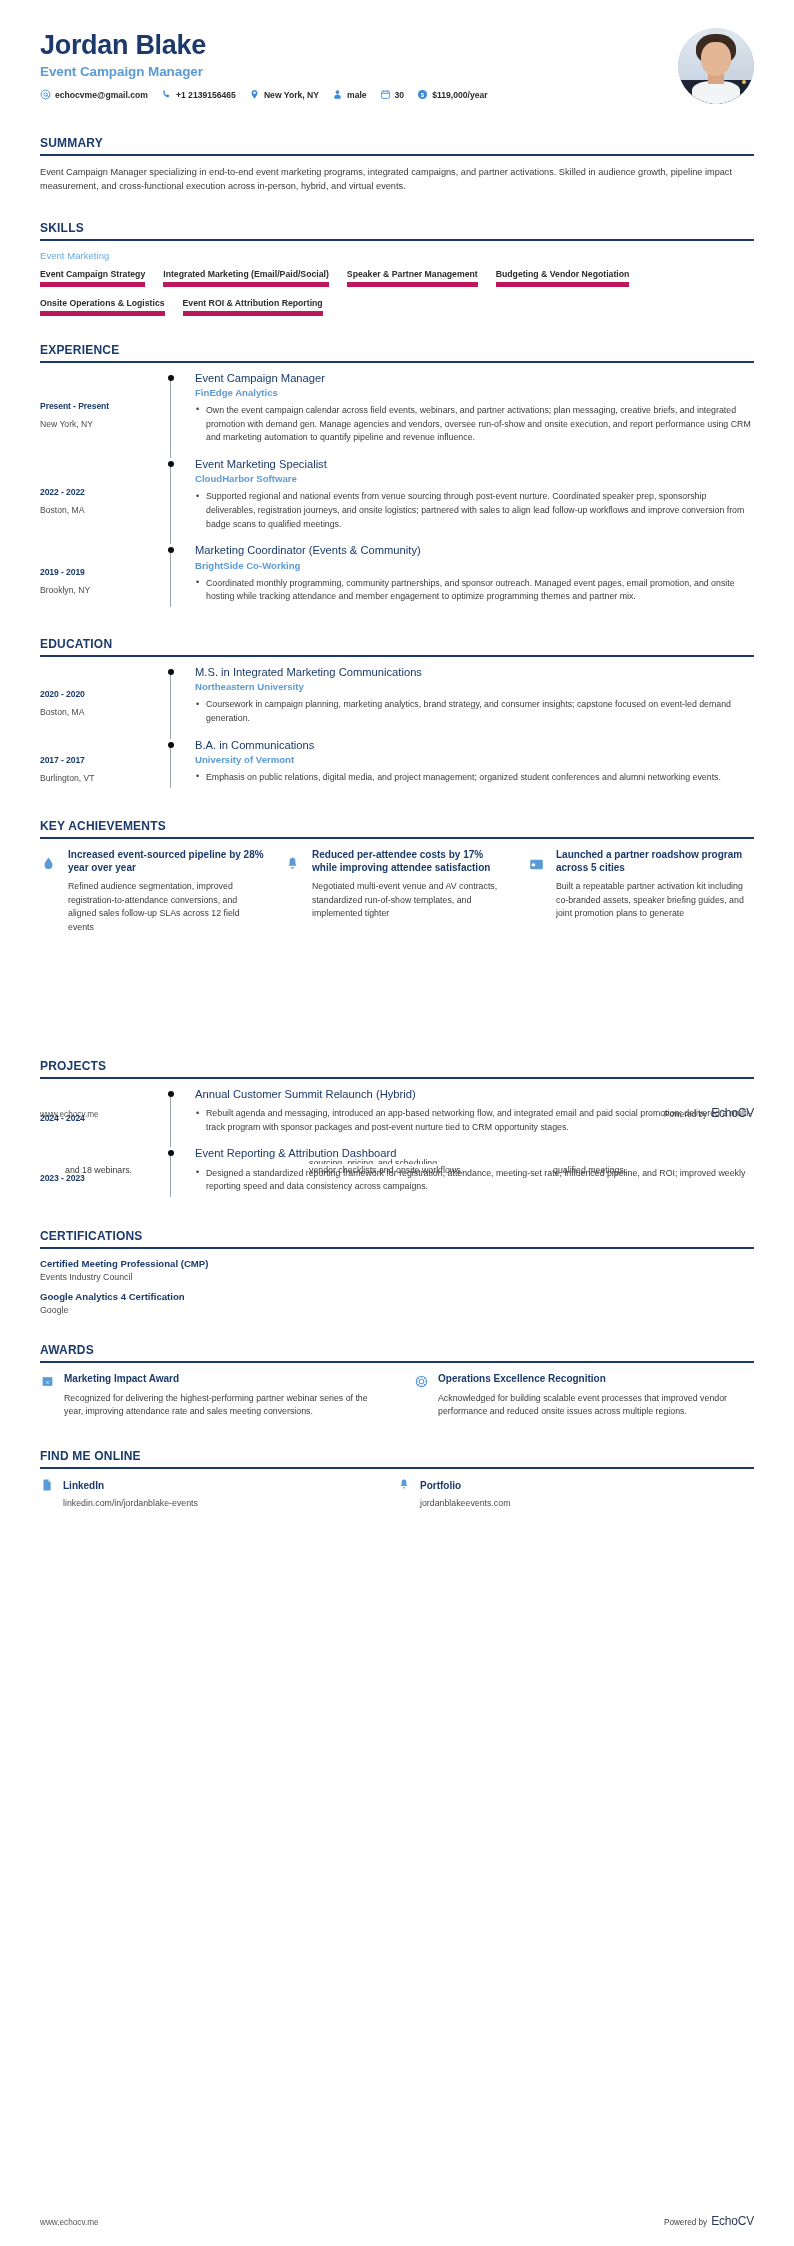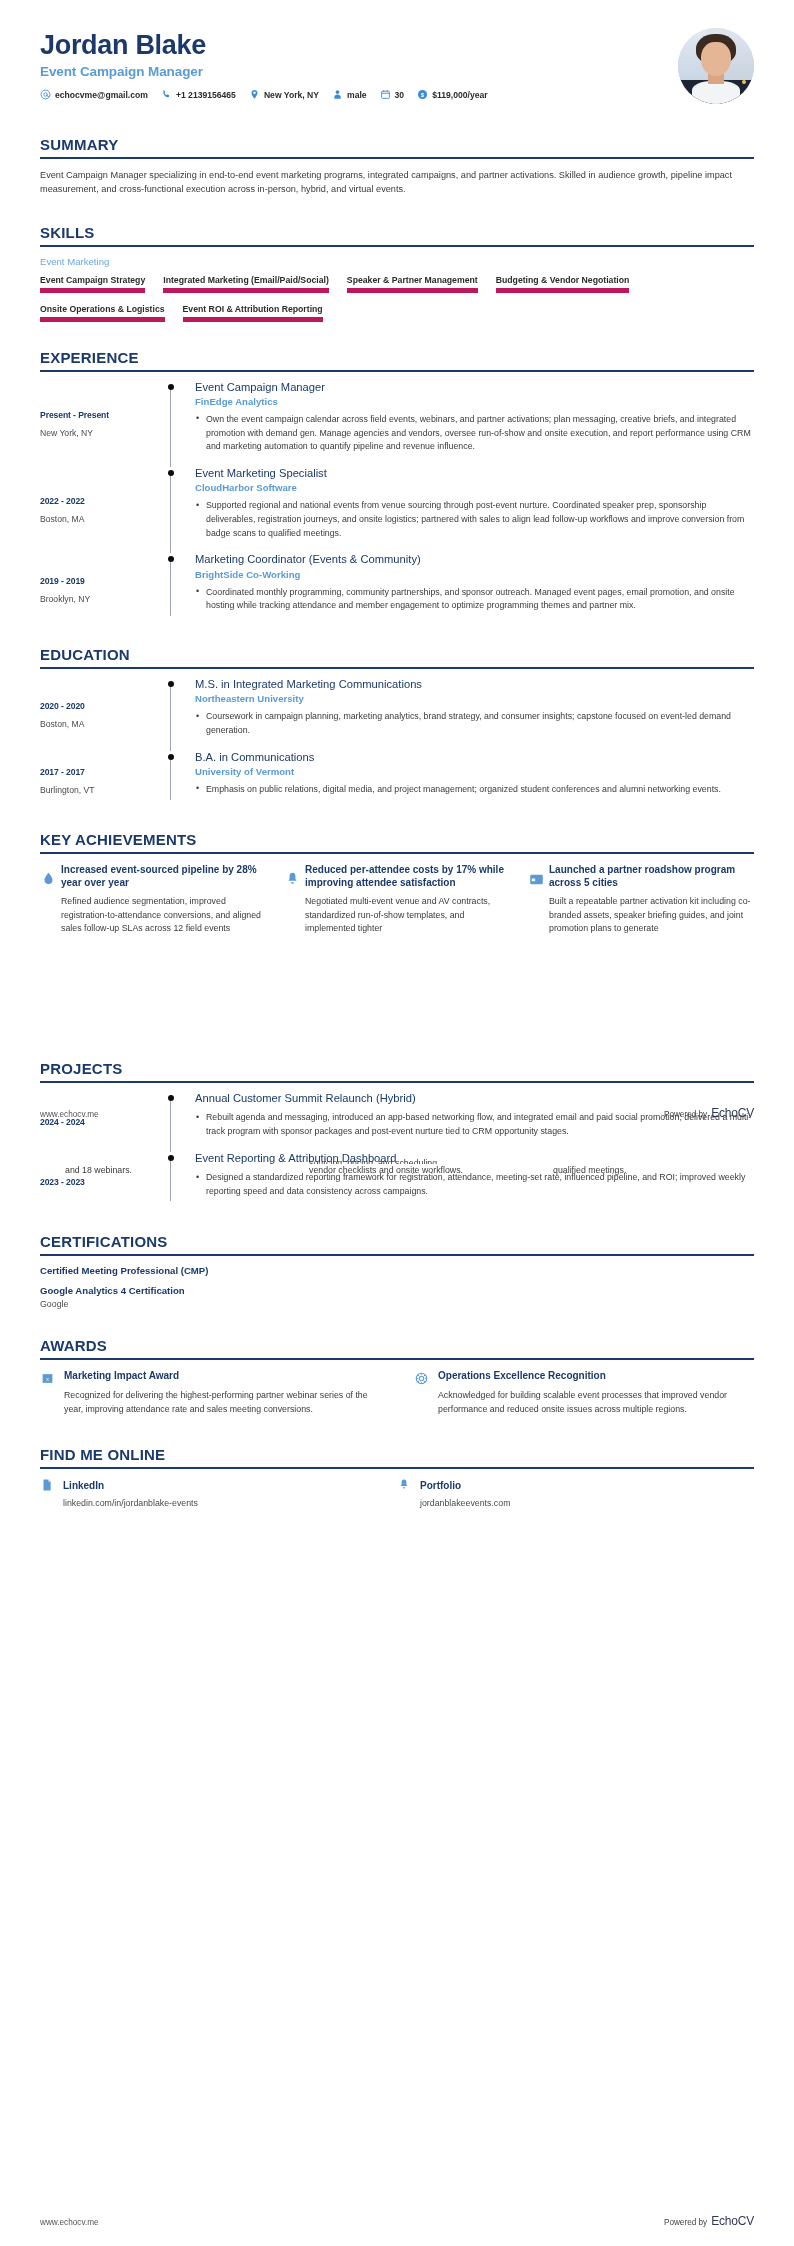--- a/index.html
+++ b/index.html
@@ -93,21 +93,21 @@
   .avatar .suitL { position: absolute; left: 6%; bottom: 0; width: 36%; height: 32%;
      background: #1d2535; transform: skewX(10deg); }
   .avatar .suitR { position: absolute; right: 6%; bottom: 0; width: 36%; height: 32%;
      background: #1d2535; transform: skewX(-10deg); }
   .avatar .dot { position: absolute; right: 10%; bottom: 26%; width: 4px; height: 4px;
      background: #f0c14b; border-radius: 50%; }
 
   
   .section { margin-top: 22px; }
   .section-title {
-    font-size: 15px;
+    font-size: 12px;
     font-weight: bold;
     color: #1b3a6b;
     letter-spacing: 0.2px;
     padding-bottom: 4px;
   }
   .section-rule {
     height: 2px;
     background: #1b3a6b;
     width: 100%;
     margin-bottom: 9px;
@@ -220,21 +220,21 @@
 
   
   .ach-grid {
     display: flex;
     gap: 18px;
   }
   .ach-card {
     flex: 1 1 0;
     display: flex;
     align-items: flex-start;
-    gap: 4px;
+    gap: 11px;
   }
   .ach-icon {
     width: 17px; height: 17px;
     flex: 0 0 17px;
     color: #5b9bd5;
     margin-top: 8px;
   }
   .ach-icon svg { display: block; width: 17px; height: 17px; }
   .ach-text { flex: 1 1 auto; }
   .ach-title {
@@ -618,20 +618,21 @@
         </div>
       </div>
     </div>
   </div>
 
   <div class="section" style="margin-top:22px;">
     <div class="section-title">CERTIFICATIONS</div>
     <div class="section-rule"></div>
     <div class="cert-item">
       <div class="cert-name">Certified Meeting Professional (CMP)</div>
+      <div class="cert-org">Events Industry Council</div>
     </div>
     <div class="cert-item">
       <div class="cert-name">Google Analytics 4 Certification</div>
       <div class="cert-org">Google</div>
     </div>
   </div>
 
   <div class="section" style="margin-top:28px;">
     <div class="section-title">AWARDS</div>
     <div class="section-rule"></div>

